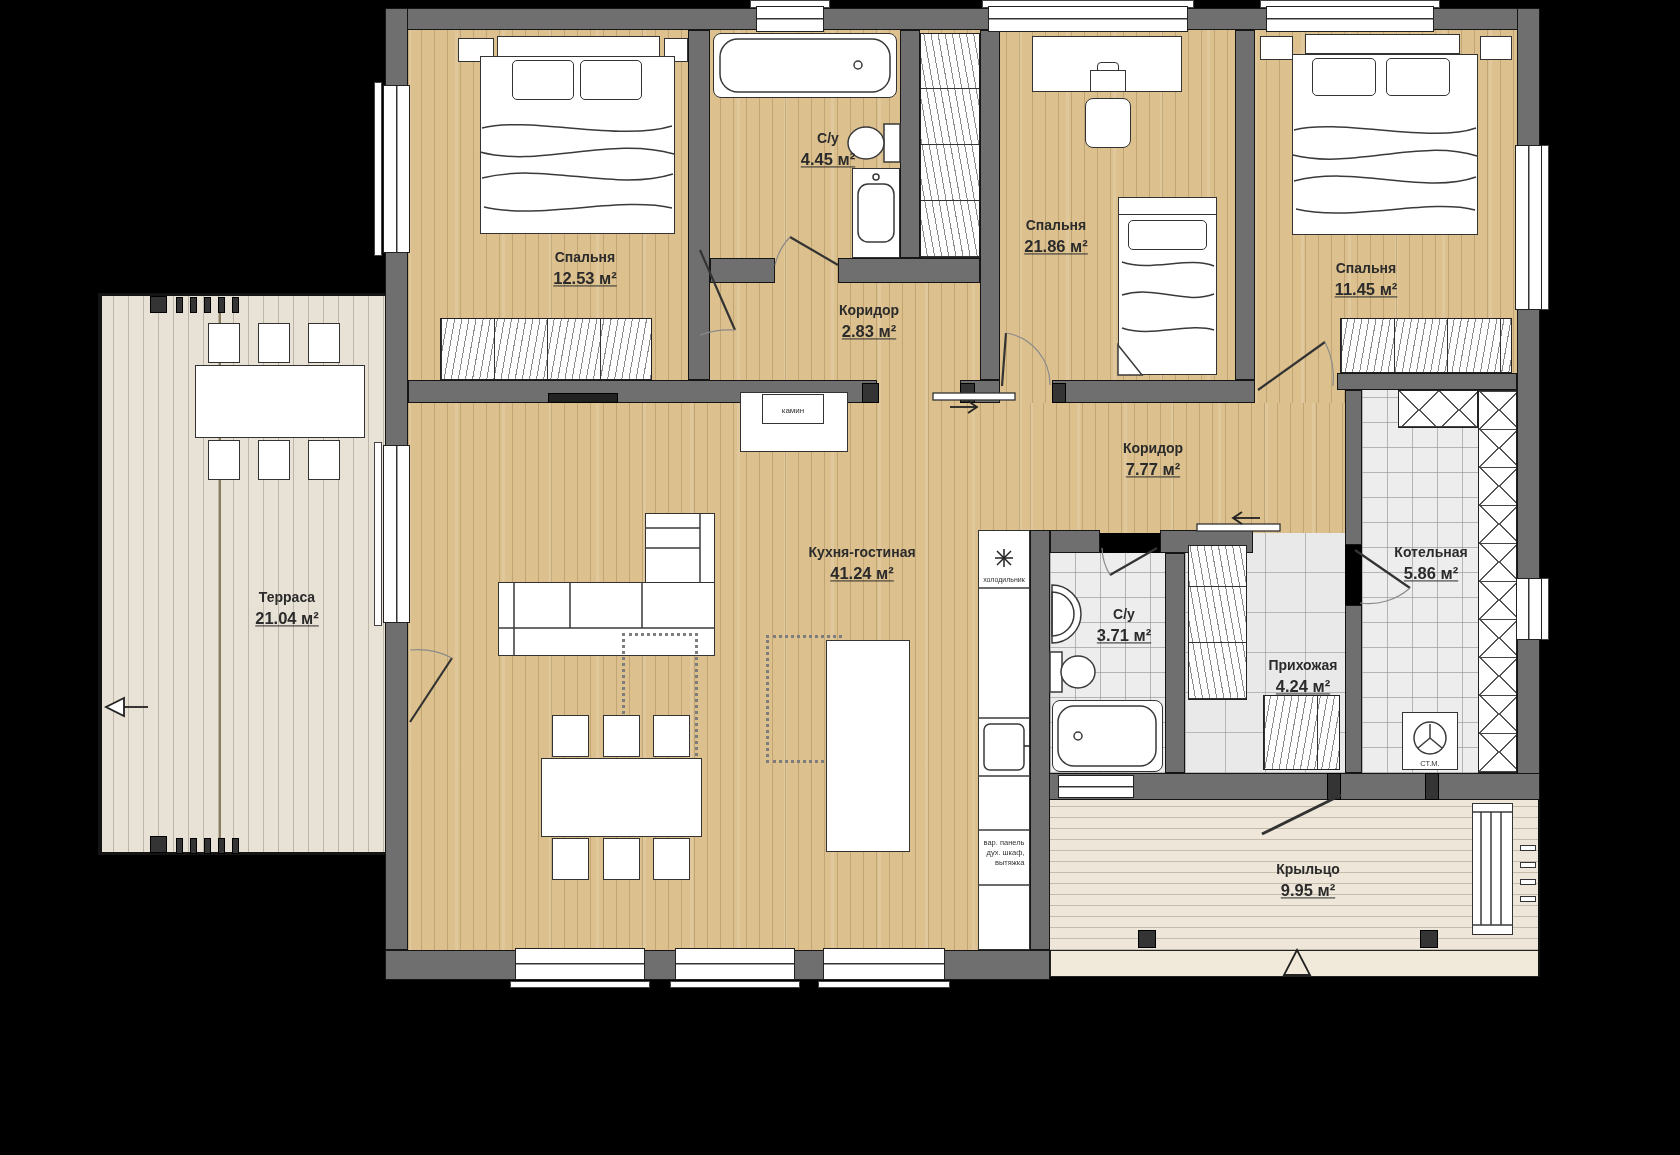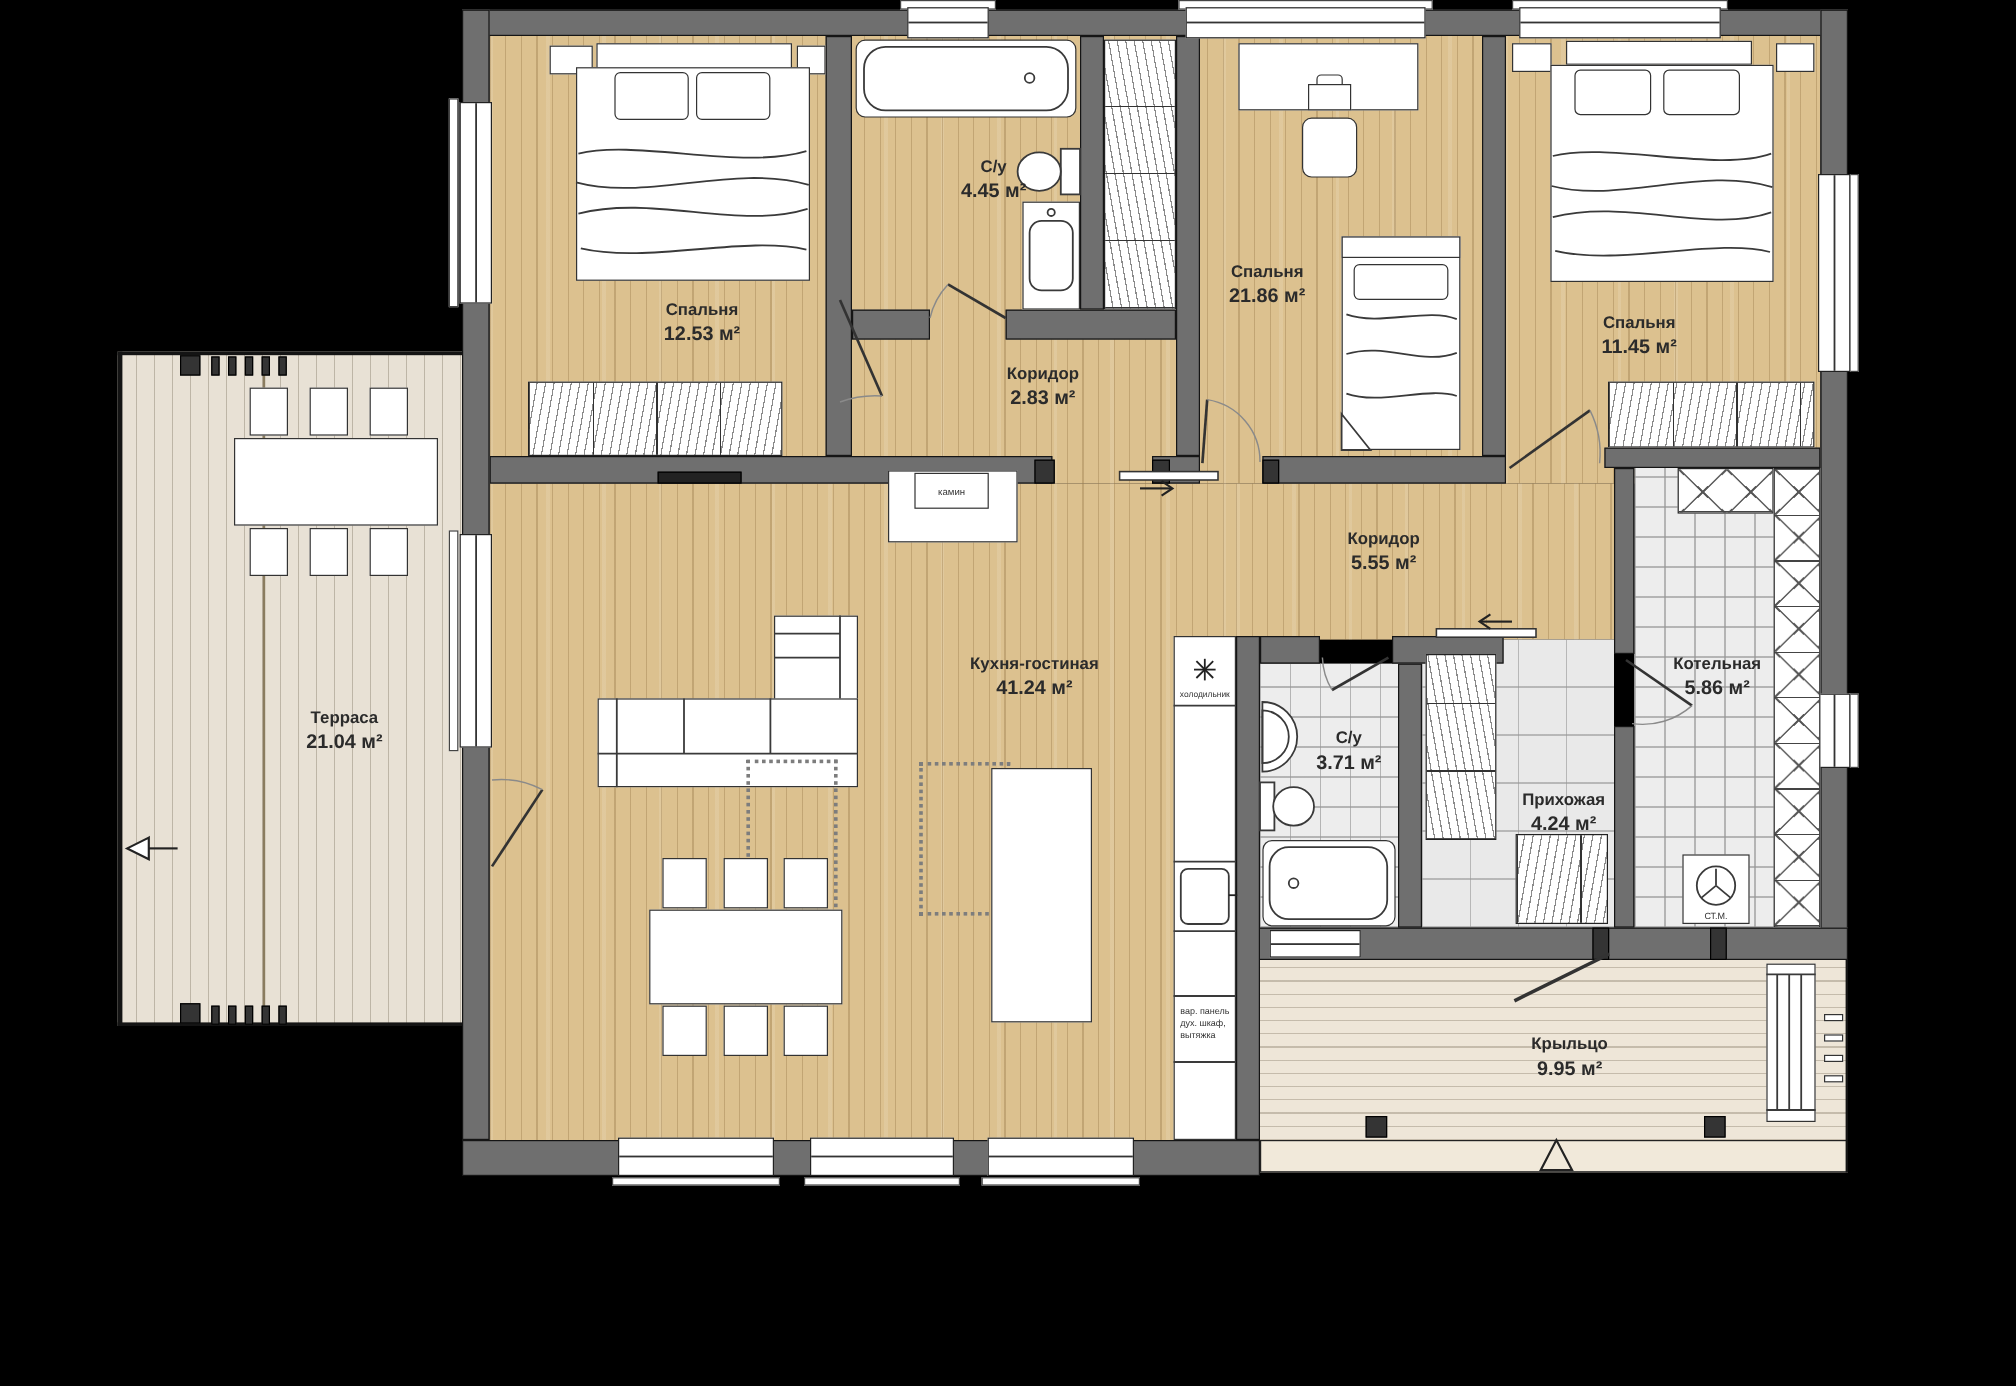--- a/index.html
+++ b/index.html
@@ -39,22 +39,22 @@
     background-image:linear-gradient(#333,#333);background-size:100% 1.5px;
     background-position:center;background-repeat:no-repeat;}
   .win-v{background:#fff;border:1.5px solid #222;
     background-image:linear-gradient(#333,#333);background-size:1.5px 100%;
     background-position:center;background-repeat:no-repeat;}
   .sill{background:#fff;border:1px solid #444;}
   .line{background:#141414;}
   .lbl{display:flex;flex-direction:column;align-items:center;transform:translate(-50%,-50%);
        color:#2b2b2b;font-weight:bold;text-align:center;white-space:nowrap;}
   .lbl .nm{font-size:14px;line-height:1.35;}
-  .lbl .ar{font-size:16.5px;line-height:1.35;}
-  .tiny{color:#333;text-align:left;transform:translate(-50%,-50%);white-space:pre-line;}
+  .lbl .ar{font-size:16.5px;line-height:1.35;text-decoration:underline;}
+  .tiny{color:#333;text-align:right;transform:translate(-50%,-50%);white-space:pre-line;}
   svg.ov{position:absolute;left:0;top:0;pointer-events:none;}
 </style>
 </head>
 <body>
 
 <div class="stage">
 
   <div class="a deck-v" style="left:98px;top:293px;width:287px;height:562px"></div>
   <div class="a line" style="left:98px;top:293px;width:287px;height:3px"></div>
   <div class="a line" style="left:98px;top:852px;width:287px;height:3px"></div>
@@ -360,21 +360,21 @@
   <div class="a lbl" style="left:1366px;top:280px">
     <span class="nm">Спальня</span>
     <span class="ar">11.45 м²</span>
   </div>
   <div class="a lbl" style="left:869px;top:322px">
     <span class="nm">Коридор</span>
     <span class="ar">2.83 м²</span>
   </div>
   <div class="a lbl" style="left:1153px;top:460px">
     <span class="nm">Коридор</span>
-    <span class="ar">5.55 м²</span>
+    <span class="ar">7.77 м²</span>
   </div>
   <div class="a lbl" style="left:862px;top:564px">
     <span class="nm">Кухня-гостиная</span>
     <span class="ar">41.24 м²</span>
   </div>
   <div class="a lbl" style="left:1124px;top:626px">
     <span class="nm">С/у</span>
     <span class="ar">3.71 м²</span>
   </div>
   <div class="a lbl" style="left:1303px;top:677px">

